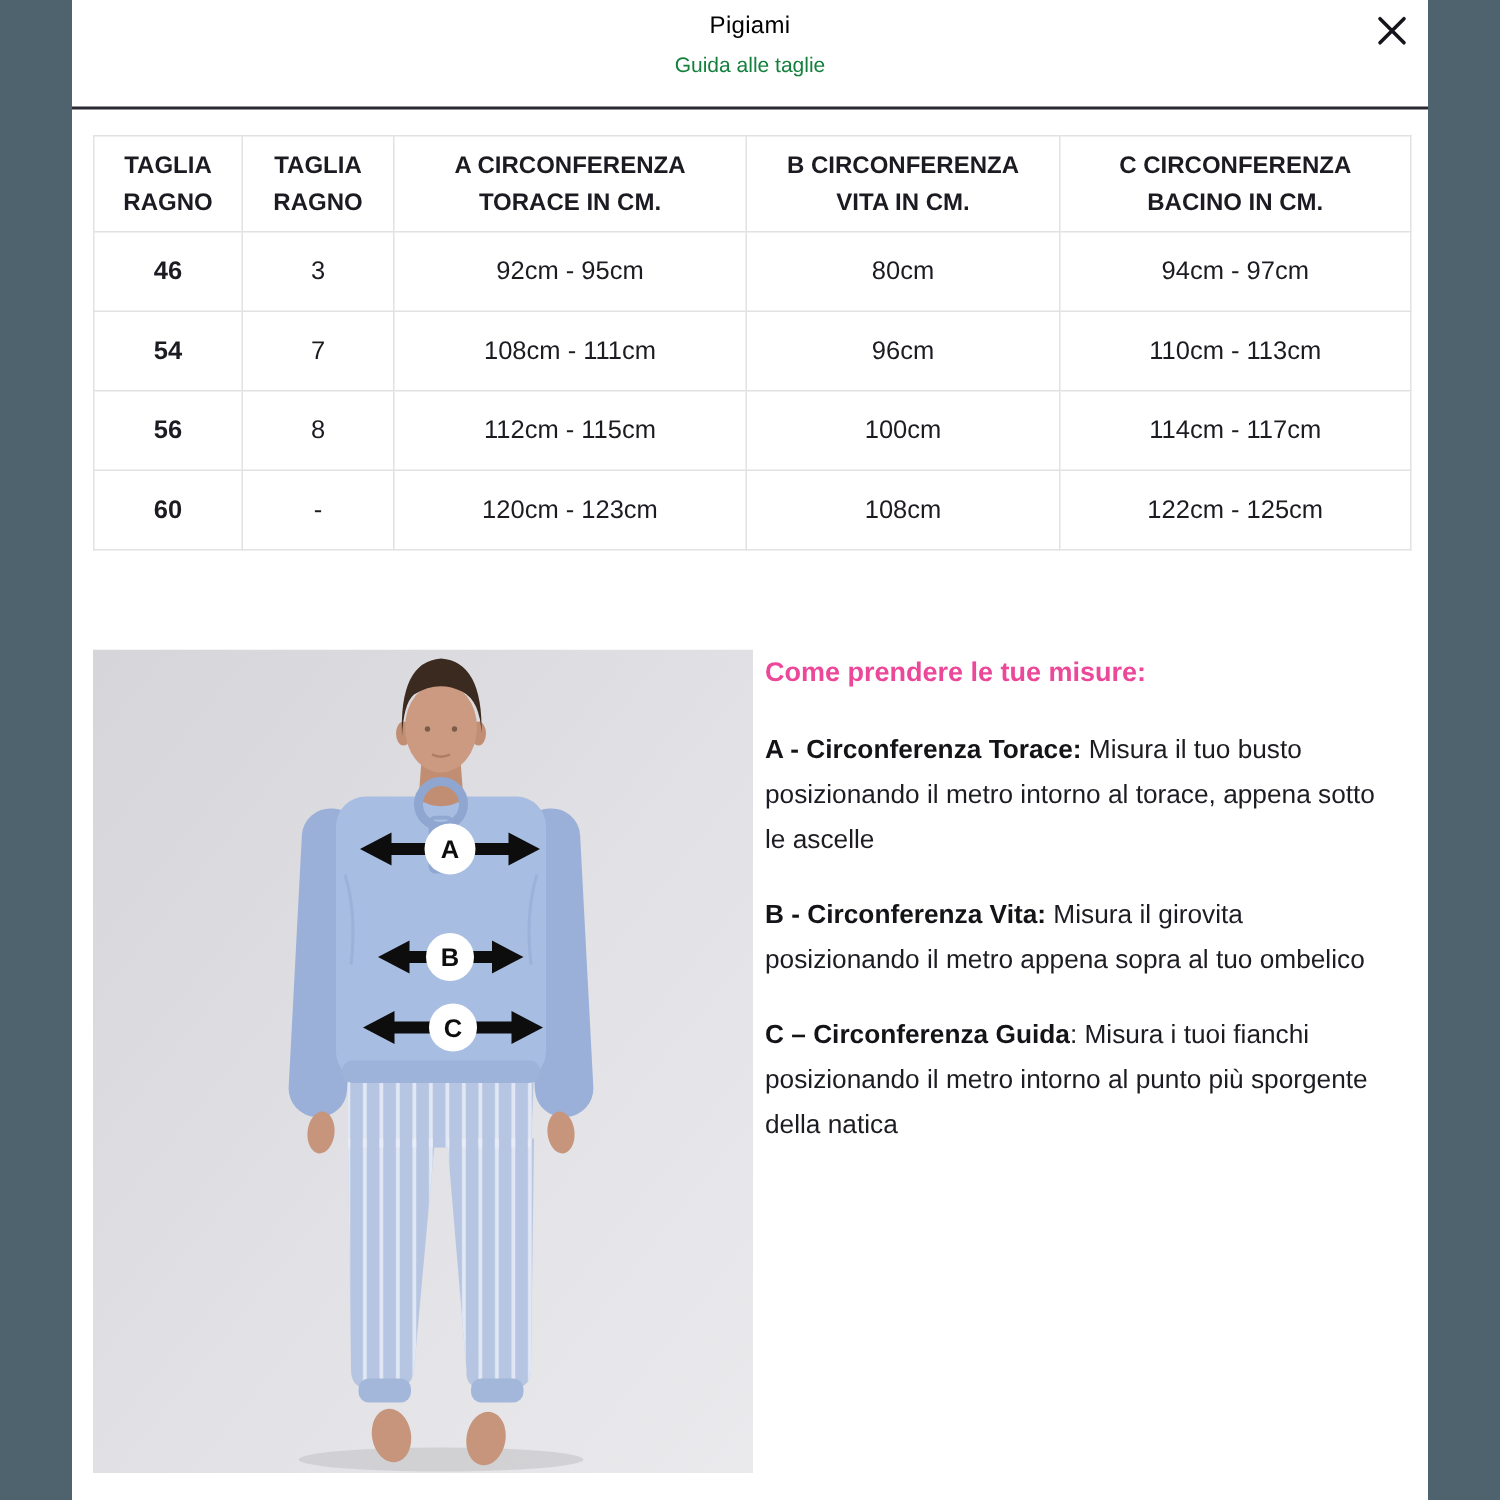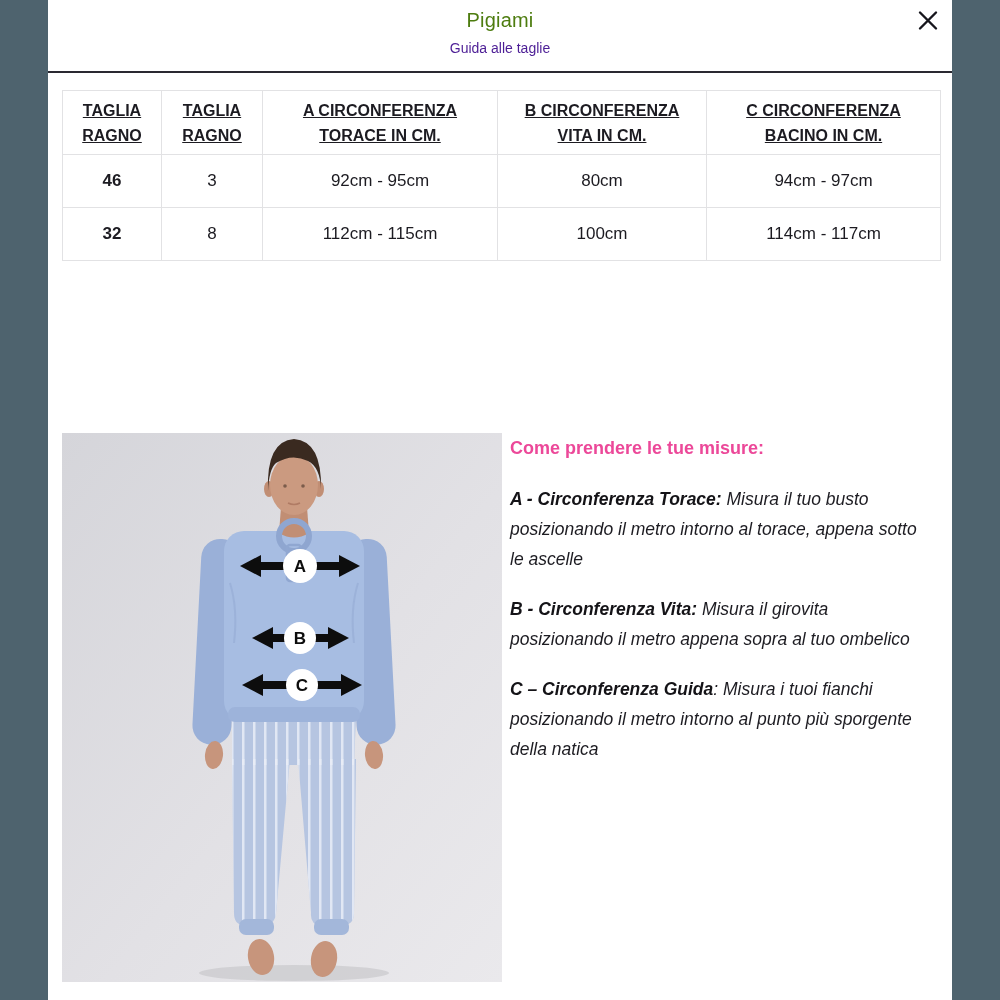--- a/index.html
+++ b/index.html
@@ -14,65 +14,64 @@
   }
   .side-bar.left  { left: 0;  width: 48px; }
   .side-bar.right { right: 0; width: 48px; }
 
   
   .modal-header {
     position: absolute; left: 48px; right: 48px; top: 0; height: 73px;
     background: #ffffff; border-bottom: 2px solid #2a2931; text-align: center;
   }
   .modal-title {
-    margin-top: 9px; font-size: 20px; font-weight: 500;
-    letter-spacing: .2px; color: #4d7c0f;
+    margin-top: 9px; font-size: 16px; font-weight: 500;
+    letter-spacing: .2px; color: #000000;
   }
   .modal-subtitle {
-    margin-top: 8px; font-size: 14px; font-weight: 400; color: #4c1d95;
+    margin-top: 8px; font-size: 14px; font-weight: 400; color: #15803d;
   }
   .close-button {
     position: absolute; top: 7px; right: 10px; width: 28px; height: 28px;
     background: transparent; border: none; cursor: pointer; padding: 0;
   }
 
   
   .size-table-wrap { position: absolute; left: 62px; top: 90px; width: 878px; }
   table.size-table {
     border-collapse: collapse; width: 878px; table-layout: fixed;
     color: #1c1b21;
   }
   .size-table th, .size-table td {
     border: 1px solid #e2e2e4; text-align: center; vertical-align: middle;
     background: #ffffff; overflow: hidden;
   }
   .size-table th {
     font-size: 16px; font-weight: 600; line-height: 25px; padding: 6px 12px;
     height: 64px;
-    text-decoration: underline;
   }
   .size-table td { font-size: 17px; font-weight: 400; height: 31px; padding: 16px 2px; }
   .size-table td:first-child { font-weight: 700; }
 
   
   .size-figure {
     position: absolute; left: 62px; top: 433px; width: 440px; height: 549px;
   }
   .size-figure svg { display: block; }
 
   
   .instructions {
     position: absolute; left: 510px; top: 436px; width: 420px;
   }
   .instructions-heading {
     font-size: 18px; font-weight: 700; line-height: 24px; color: #ec4899;
     margin-bottom: 24px;
   }
   .instruction-item {
-    font-size: 17.5px; line-height: 30px; color: #1d1c22; margin-bottom: 20px; font-style: italic;
+    font-size: 17.5px; line-height: 30px; color: #1d1c22; margin-bottom: 20px;
   }
   .instruction-item b { font-weight: 700; color: #141317; }
 </style>
 </head>
 <body>
 
 <div class="page">
 
   <div class="side-bar left" style="background: rgb(78, 99, 110);"></div>
   <div class="side-bar right" style="background: rgb(78, 99, 110);"></div>
@@ -109,25 +108,39 @@
       </thead>
       <tbody>
           <tr>
             <td>46</td>
             <td>3</td>
             <td>92cm - 95cm</td>
             <td>80cm</td>
             <td>94cm - 97cm</td>
           </tr>
           <tr>
-            <td>32</td>
+            <td>54</td>
+            <td>7</td>
+            <td>108cm - 111cm</td>
+            <td>96cm</td>
+            <td>110cm - 113cm</td>
+          </tr>
+          <tr>
+            <td>56</td>
             <td>8</td>
             <td>112cm - 115cm</td>
             <td>100cm</td>
             <td>114cm - 117cm</td>
+          </tr>
+          <tr>
+            <td>60</td>
+            <td>-</td>
+            <td>120cm - 123cm</td>
+            <td>108cm</td>
+            <td>122cm - 125cm</td>
           </tr>
         </tbody>
     </table>
   </div>
 
   <div class="size-figure">
     <svg width="440" height="549" viewBox="0 0 440 549">
       <defs>
         <linearGradient id="bgGrad" x1="0" y1="0" x2="1" y2="1">
           <stop offset="0" stop-color="#d5d5da"></stop>

